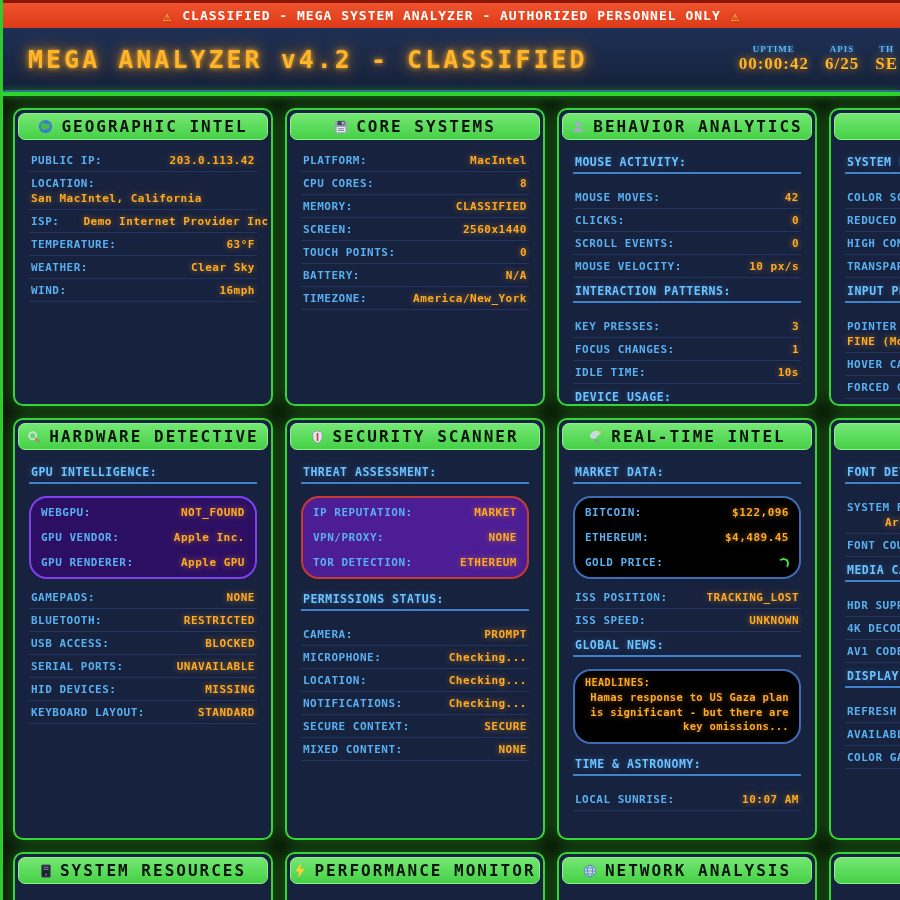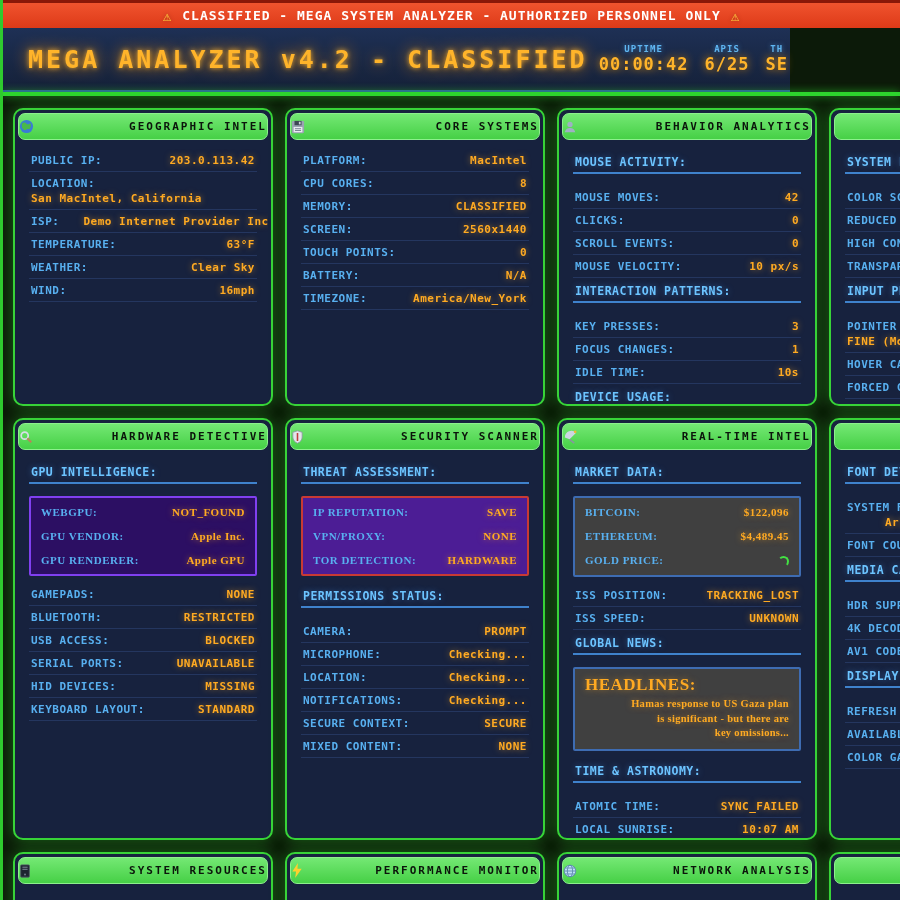--- a/index.html
+++ b/index.html
@@ -7,65 +7,65 @@
   * { box-sizing:border-box; }
   .page { width:1100px; border-left:3px solid #2fca2f; font-weight:bold; }
 
   
   .banner { width:897px; height:28px; background:linear-gradient(180deg,#f0532e,#dd3a18);
     border-top:3px solid #8a1708; display:flex; align-items:center; justify-content:center;
     gap:10px; color:#ffffff; font-size:13px; letter-spacing:1px; }
   .warn { color:#ffd23f; font-size:14px; text-shadow:0 0 4px rgba(0,0,0,.4); }
 
   
-  .header { width:787px; height:64px; background:linear-gradient(180deg,#1e3055,#152139);
+  .header { width:897px; height:64px; background:linear-gradient(180deg,#1e3055,#152139);
     border-bottom:2px solid #2b57a8; display:flex; align-items:center;
     justify-content:space-between; padding:0 2px 0 25px; }
   .title { font-size:25px; letter-spacing:3px; color:#ffb42a;
     text-shadow:0 0 16px rgba(255,150,0,.95), 0 0 5px rgba(255,190,60,.9); white-space:nowrap; }
   .stats { display:flex; gap:16px; align-items:flex-end; }
-  .stat { text-align:center; }
+  .stat { text-align:center;font-family:Liberation Serif, serif; }
   .stat-label { color:#5fb6f2; font-size:9px; letter-spacing:1px;
     text-shadow:0 0 5px rgba(90,180,255,.6); }
   .stat-value { color:#ffb42a; font-size:17px; letter-spacing:1px; white-space:nowrap;
     text-shadow:0 0 9px rgba(255,160,0,.85); }
   .green-sep { width:897px; height:4px; background:#2ed52e; box-shadow:0 0 8px rgba(46,213,46,.8); }
 
   
   .grid { display:grid; grid-template-columns:repeat(4,260px); grid-template-rows:298px 422px 260px;
     gap:12px; padding:12px 10px; width:1090px; }
   .panel { background:#17223e; border:2px solid #38d438; border-radius:10px; padding:3px;
     box-shadow:0 0 15px rgba(50,215,50,.4); overflow:hidden; display:flex; flex-direction:column; }
   .panel-header { background:linear-gradient(180deg,#74e874,#46d046);
     border:1px solid #8df08d; border-radius:7px; min-height:27px; display:flex;
-    align-items:center; justify-content:space-between; gap:8px; color:#0b150b; font-size:11px;
+    align-items:center; justify-content:center; gap:8px; color:#0b150b; font-size:16px;
     letter-spacing:2px; flex:0 0 auto; }
   .picon { display:inline-flex; align-items:center; }
   .panel-body { padding:9px 11px 6px; flex:1 1 auto; overflow:hidden; }
 
   
   .section { color:#6cc4ff; font-size:11.5px; letter-spacing:.5px;
     border-bottom:2px solid #3f82cc; padding:6px 2px 3px; margin-bottom:12px;
     text-shadow:0 0 6px rgba(80,160,255,.45); }
   .row { display:flex; justify-content:space-between; align-items:baseline; gap:16px;
     padding:5px 2px 4px; border-bottom:1px solid #24365f; }
   .row.inline { justify-content:flex-start; gap:24px; }
   .row2 { padding:5px 2px 4px; border-bottom:1px solid #24365f; }
   .lbl { color:#58b0f0; font-size:11px; letter-spacing:.5px; white-space:nowrap; }
   .val { color:#ffaa22; font-size:11px; letter-spacing:.5px; text-align:right; white-space:nowrap;
     text-shadow:0 0 6px rgba(255,170,34,.55); }
   .row2 .val { text-align:left; margin-top:2px; }
   .row2 .val.indent { padding-left:38px; }
-  .box { border-radius:2px; padding:2px 8px; margin:7px 0;font-family:Liberation Serif, serif; }
+  .box { border-radius:18px; padding:2px 8px; margin:7px 0; }
   .box .row, .box .row2 { border-bottom:none; padding:6px 2px; }
   .box-purple { background:#2c0f63; border:2px solid #8040f0; }
   .box-red { background:#4c1d95; border:2px solid #c83a34; }
-  .box-blue { background:#404040; border:2px solid #3e6cb2; }
+  .box-blue { background:#000000; border:2px solid #3e6cb2; }
   .news { padding:6px 10px 8px; }
-  .news-title { color:#ffaa22; font-size:17px; letter-spacing:.5px; margin-bottom:2px;
+  .news-title { color:#ffaa22; font-size:10px; letter-spacing:.5px; margin-bottom:2px;
     text-shadow:0 0 6px rgba(255,170,34,.55); }
   .news-line { color:#ffaa22; font-size:10.5px; line-height:1.4; text-align:right;
     letter-spacing:.3px; text-shadow:0 0 6px rgba(255,170,34,.5); }
   .spinner { display:inline-block; width:11px; height:11px; border:2px solid transparent;
     border-top-color:#43e243; border-right-color:#43e243; border-radius:50%;
     vertical-align:middle; }
 </style>
 </head>
 <body>
 
@@ -335,29 +335,29 @@
               <path d="M8 4v10" stroke="#c23b3b" stroke-width="2"></path>
             </svg>
           </span>
         <span class="ptitle">SECURITY SCANNER</span>
       </div>
       <div class="panel-body">
           <div class="section">THREAT ASSESSMENT:</div>
           <div class="box box-red">
             <div class="row">
               <span class="lbl">IP REPUTATION:</span>
-              <span class="val">SAVE</span>
+              <span class="val">MARKET</span>
             </div>
             <div class="row">
               <span class="lbl">VPN/PROXY:</span>
               <span class="val">NONE</span>
             </div>
             <div class="row">
               <span class="lbl">TOR DETECTION:</span>
-              <span class="val">HARDWARE</span>
+              <span class="val">ETHEREUM</span>
             </div>
           </div>
           <div class="section">PERMISSIONS STATUS:</div>
           <div class="row">
             <span class="lbl">CAMERA:</span>
             <span class="val">PROMPT</span>
           </div>
           <div class="row">
             <span class="lbl">MICROPHONE:</span>
             <span class="val">Checking...</span>
@@ -418,24 +418,20 @@
           </div>
           <div class="section">GLOBAL NEWS:</div>
           <div class="box box-blue news">
             <div class="news-title">HEADLINES:</div>
             <div class="news-line">Hamas response to US Gaza plan</div>
             <div class="news-line">is significant - but there are</div>
             <div class="news-line">key omissions...</div>
           </div>
           <div class="section">TIME &amp; ASTRONOMY:</div>
           <div class="row">
-            <span class="lbl">ATOMIC TIME:</span>
-            <span class="val">SYNC_FAILED</span>
-          </div>
-          <div class="row">
             <span class="lbl">LOCAL SUNRISE:</span>
             <span class="val">10:07 AM</span>
           </div>
         </div>
     </section>
 
     <section class="panel">
       <div class="panel-header">
         
         

